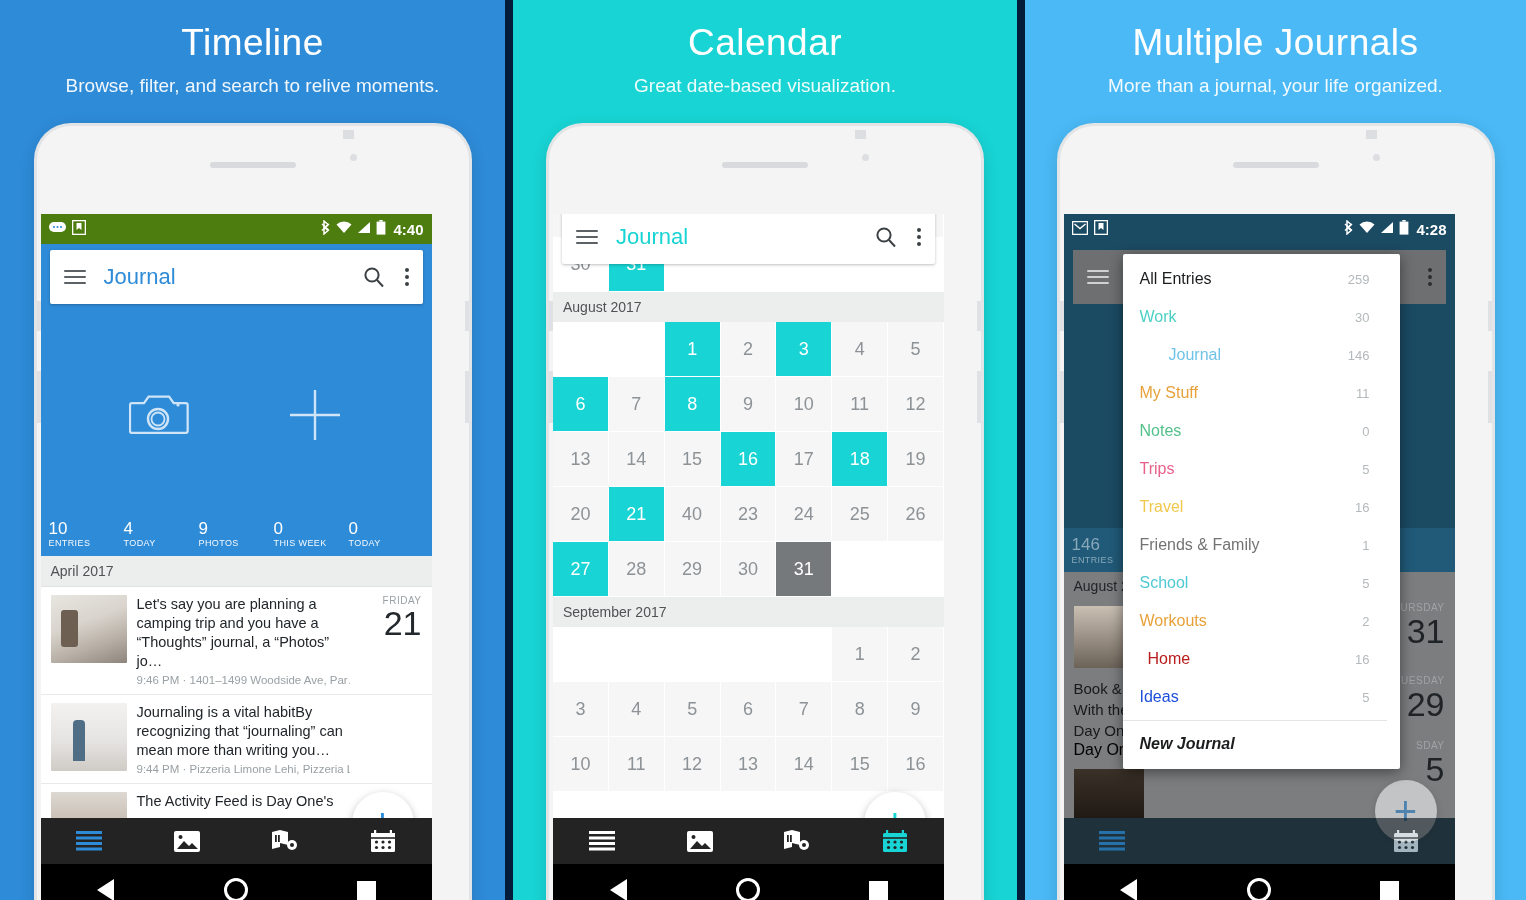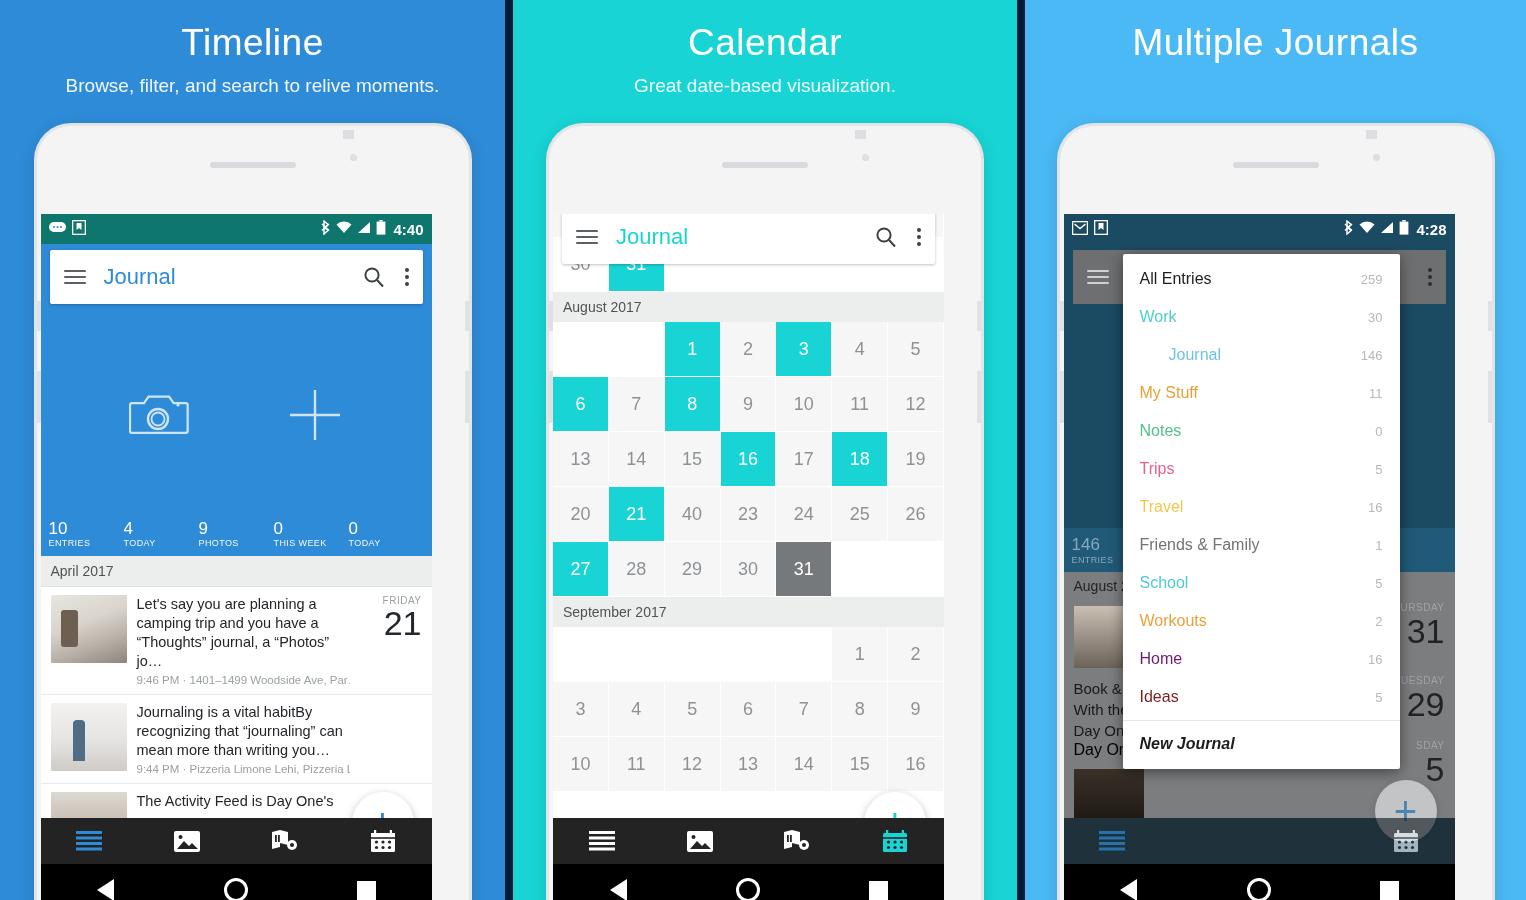--- a/index.html
+++ b/index.html
@@ -97,21 +97,21 @@
     align-items: center;
     padding: 0 8px;
     color: #fff;
     font-size: 14px;
     font-weight: 700;
   }
   .statusbar .left { display: flex; gap: 6px; align-items: center; }
   .statusbar .right { margin-left: auto; display: flex; gap: 5px; align-items: center; }
   .sb-ico { display: inline-block; }
   .sb-time { font-size: 15px; margin-left: 2px; }
-  .p1 .statusbar { background: #0f766e; }
+  .p1 .statusbar { background: #4d7c0f; }
   .p2 .statusbar { background: #18d4d4; }
   .p3 .statusbar { background: #1b4a63; }
 
   
   .toolbar-wrap { padding: 6px 9px 0 9px; }
   .p1 .toolbar-wrap { background: #2e8bd8; padding-bottom: 9px; }
   .toolbar {
     background: #fff;
     height: 54px;
     display: flex;
@@ -266,21 +266,21 @@
   .p3-right-date .dnum { font-size: 34px; line-height: 36px; color: #1f2326; }
 
   .journal-menu {
     position: absolute;
     left: 59px; top: 40px;
     width: 277px;
     background: #fff;
     box-shadow: 0 3px 14px rgba(0,0,0,.45);
     z-index: 20;
     border-radius: 2px;
-    padding: 6px 0 0 0;
+    padding: 6px 13px 0 0;
   }
   .jm-row {
     display: flex; align-items: center;
     padding: 10px 17px;
     font-size: 16px;
   }
   .jm-row .cnt { margin-left: auto; color: #b4b9bc; font-size: 13px; }
   .jm-sep { height: 1px; background: #e4e5e6; margin: 4px 0 0 0; }
   .jm-new { padding: 14px 17px 16px 17px; font-size: 16px; font-weight: 700; color: #1b1d1f; font-style: italic; }
 
@@ -742,20 +742,21 @@
           </div>
       </div>
     </div>
   </div>
 </div>
 
 <div class="panel divider"></div>
 
 <div class="panel p3">
   <div class="panel-heading">Multiple Journals</div>
+  <div class="panel-sub">More than a journal, your life organized.</div>
 
   <div class="phone">
     <div class="speaker"></div>
     <div class="cam-dot"></div>
     <div class="topnotch"></div>
     <div class="side-btn b1"></div>
     <div class="side-btn b2"></div>
     <div class="side-btn l1"></div>
     <div class="side-btn l2"></div>
 
@@ -900,25 +901,25 @@
             </div>
             <div class="jm-row">
               <span style="color: rgb(78, 201, 212);">School</span>
               <span class="cnt">5</span>
             </div>
             <div class="jm-row">
               <span style="color: rgb(232, 161, 58);">Workouts</span>
               <span class="cnt">2</span>
             </div>
             <div class="jm-row">
-              <span style="color: #701a75;">Home</span>
+              <span style="color: #b91c1c; margin-left: 8px;">Home</span>
               <span class="cnt">16</span>
             </div>
             <div class="jm-row">
-              <span style="color: #7f1d1d;">Ideas</span>
+              <span style="color: #1d4ed8;">Ideas</span>
               <span class="cnt">5</span>
             </div>
           </div>
         <div class="jm-sep"></div>
         <div class="jm-new">New Journal</div>
       </div>
 
       <div class="botnav" style="z-index:1;opacity:.6">
         <div class="nav-item">
           <svg width="26" height="22" viewBox="0 0 26 22">

